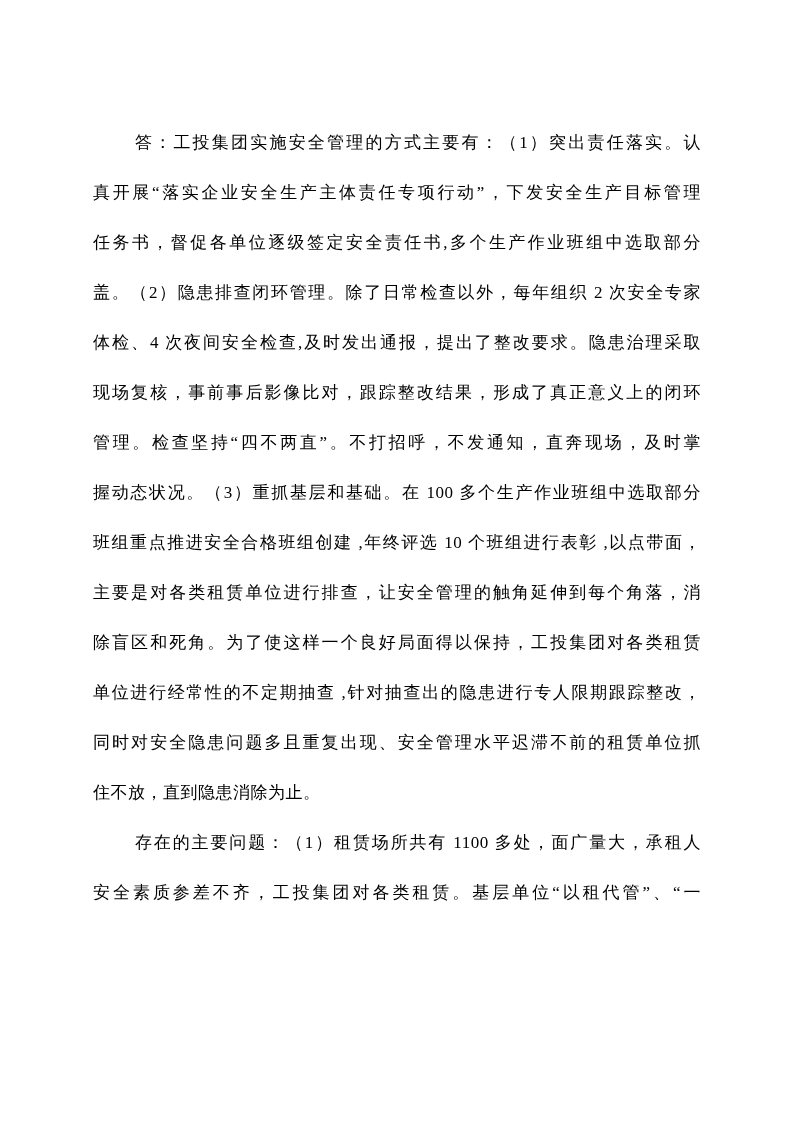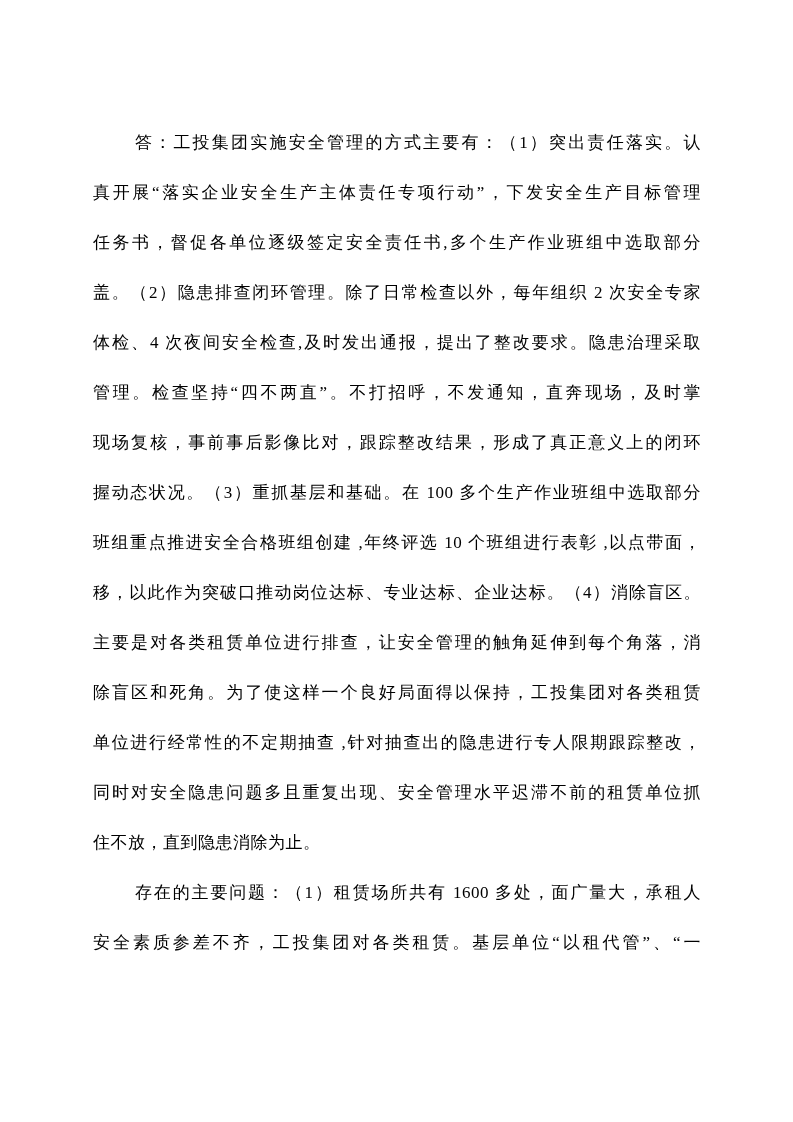--- a/index.html
+++ b/index.html
@@ -48,31 +48,30 @@
 
 <div class="doc-page">
   <div class="text-block">
 
     <div class="para">
       <div class="line line--indent">答：工投集团实施安全管理的方式主要有：（1）突出责任落实。认</div>
       <div class="line">真开展“落实企业安全生产主体责任专项行动”，下发安全生产目标管理</div>
       <div class="line">任务书，督促各单位逐级签定安全责任书,多个生产作业班组中选取部分</div>
       <div class="line">盖。（2）隐患排查闭环管理。除了日常检查以外，每年组织 2 次安全专家</div>
       <div class="line">体检、4 次夜间安全检查,及时发出通报，提出了整改要求。隐患治理采取</div>
+      <div class="line">现场复核，事前事后影像比对，跟踪整改结果，形成了真正意义上的闭环</div>
       <div class="line">管理。检查坚持“四不两直”。不打招呼，不发通知，直奔现场，及时掌</div>
-      <div class="line">现场复核，事前事后影像比对，跟踪整改结果，形成了真正意义上的闭环</div>
       <div class="line">握动态状况。（3）重抓基层和基础。在 100 多个生产作业班组中选取部分</div>
       <div class="line">班组重点推进安全合格班组创建 ,年终评选 10 个班组进行表彰 ,以点带面，</div>
-      <div class="line">移，以此作为突破口推动岗位达标、专业达标、企业达标。（4）消除盲区。</div>
       <div class="line">主要是对各类租赁单位进行排查，让安全管理的触角延伸到每个角落，消</div>
       <div class="line">除盲区和死角。为了使这样一个良好局面得以保持，工投集团对各类租赁</div>
       <div class="line">单位进行经常性的不定期抽查 ,针对抽查出的隐患进行专人限期跟踪整改，</div>
       <div class="line">同时对安全隐患问题多且重复出现、安全管理水平迟滞不前的租赁单位抓</div>
       <div class="line line--para-end">住不放，直到隐患消除为止。</div>
     </div>
 
     <div class="para">
-      <div class="line line--indent">存在的主要问题：（1）租赁场所共有 1600 多处，面广量大，承租人</div>
+      <div class="line line--indent">存在的主要问题：（1）租赁场所共有 1100 多处，面广量大，承租人</div>
       <div class="line">安全素质参差不齐，工投集团对各类租赁。基层单位“以租代管”、“一</div>
     </div>
 
   </div>
 </div>
 
 </body></html>

